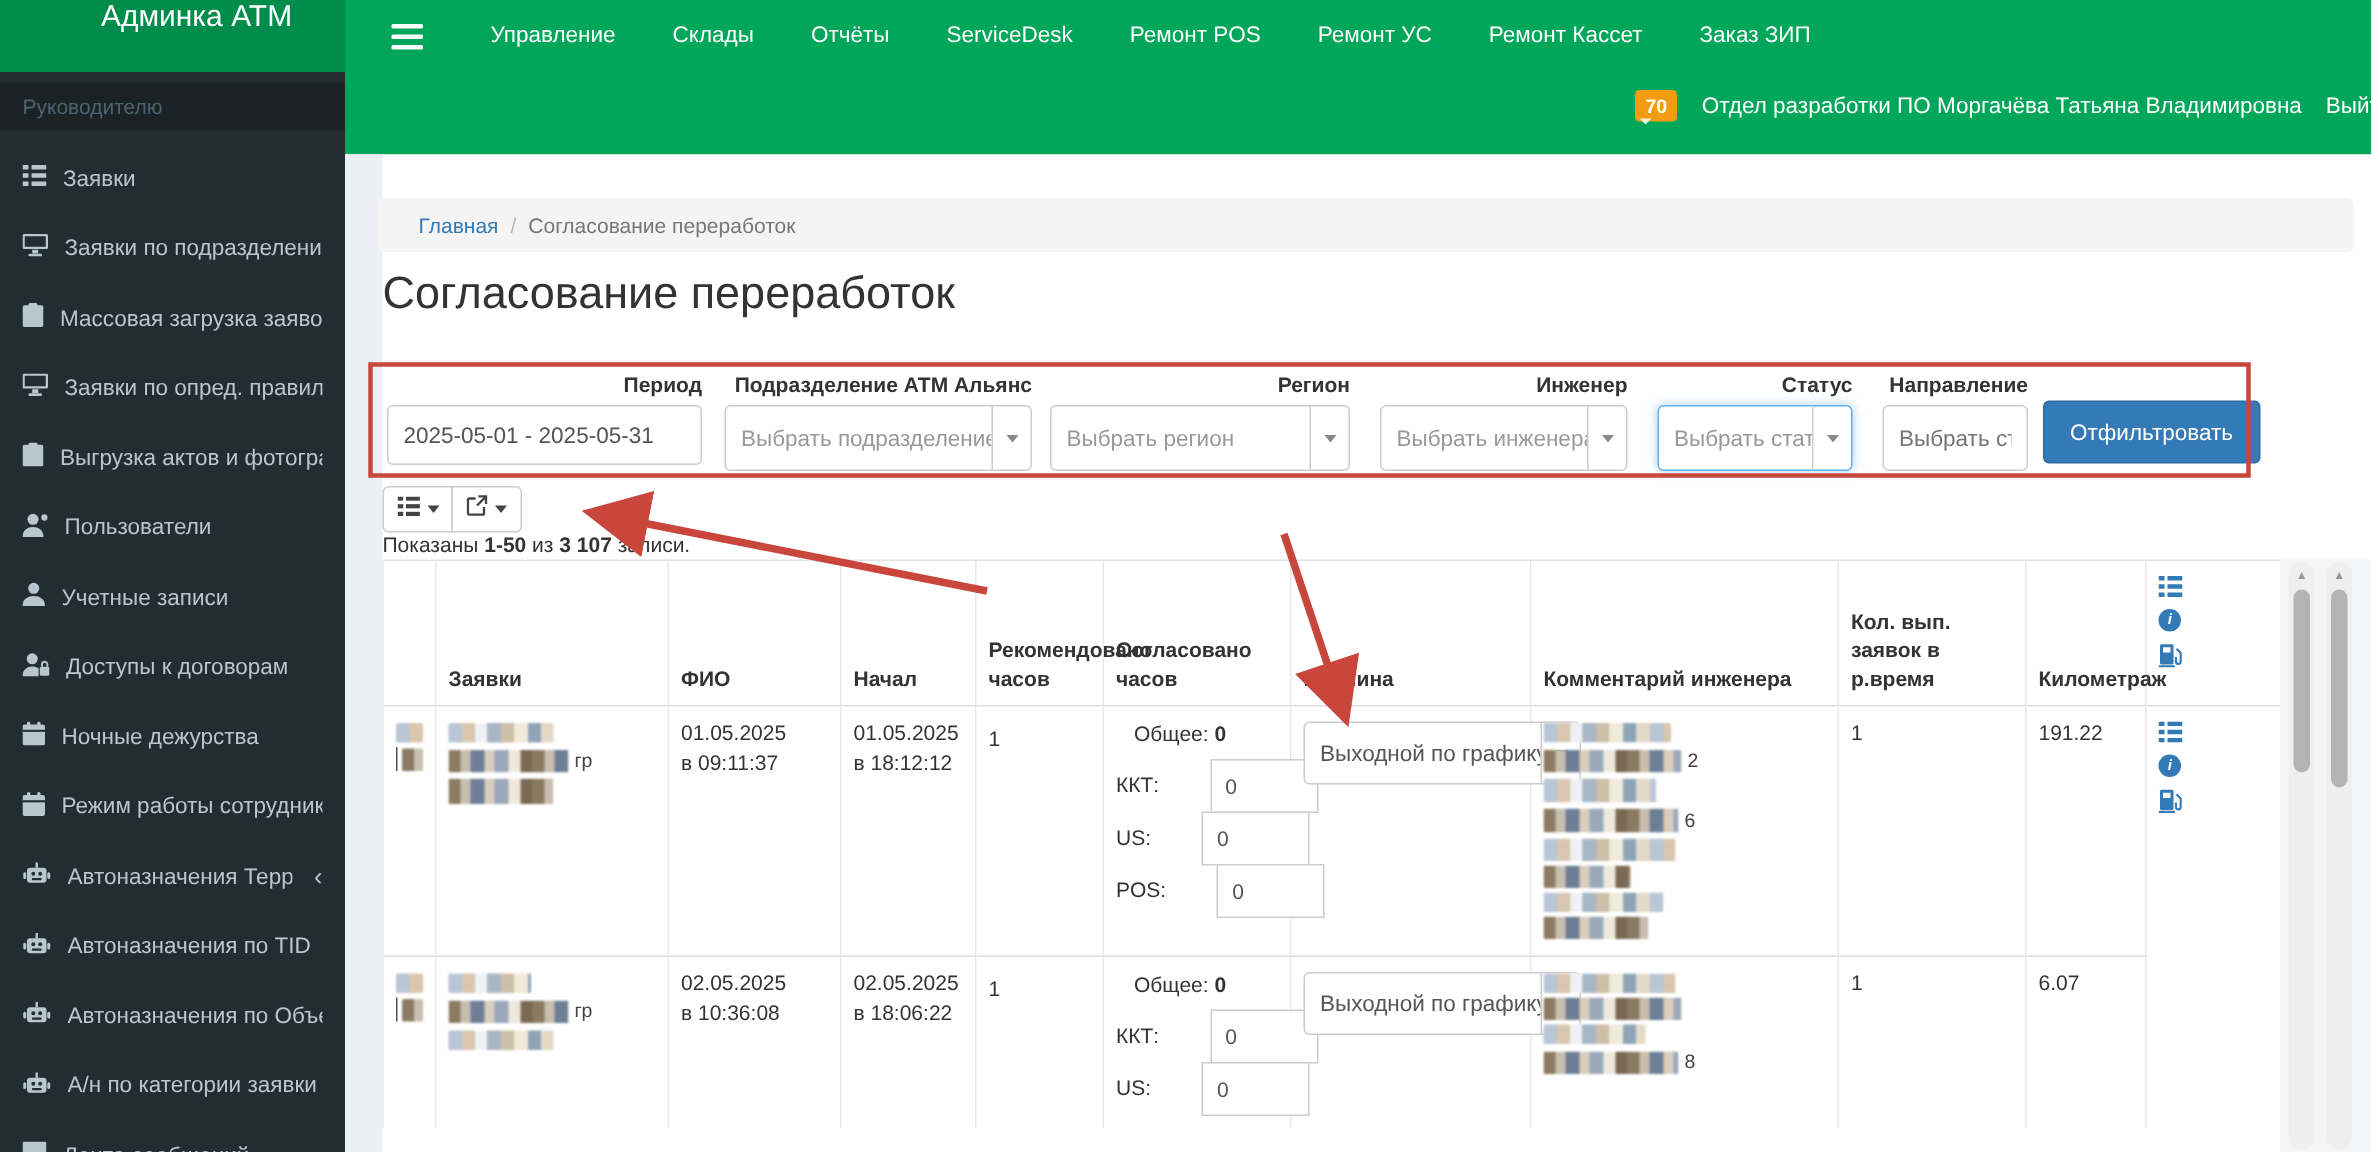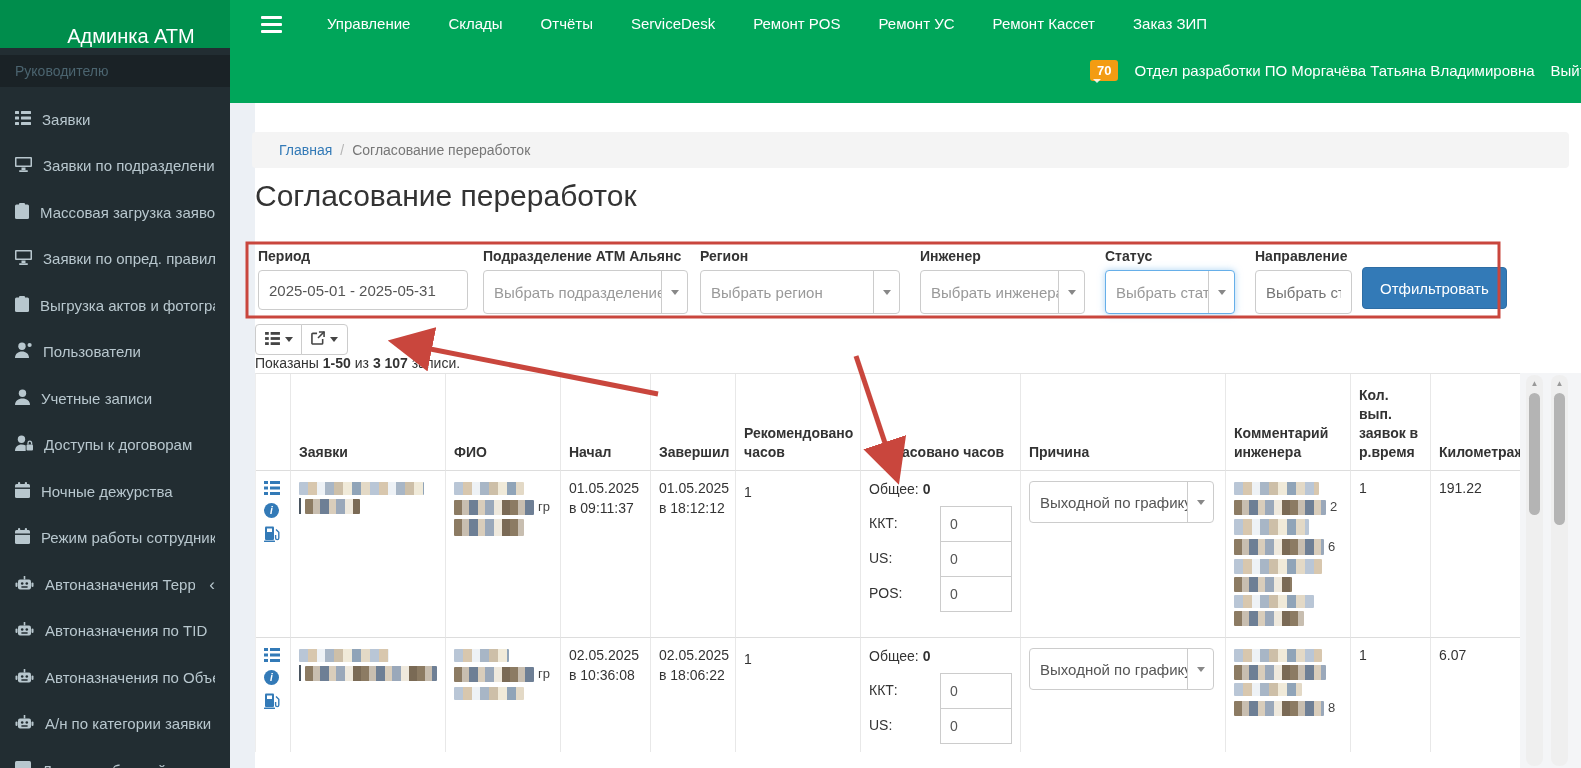--- a/index.html
+++ b/index.html
@@ -13,21 +13,21 @@
   .burger { width:21px; display:flex; flex-direction:column; gap:4px; margin-right:26px; cursor:pointer; }
   .burger i { display:block; height:3px; background:#fff; border-radius:1px; }
   .menu { display:flex; }
   .menu-item { padding:0 19px; font-size:15px; line-height:48px; cursor:pointer; white-space:nowrap; }
   .user-row { position:absolute; right:0; top:60px; display:flex; align-items:center; gap:16px; }
   .badge { position:relative; background:var(--badge,#f39c12); color:#fff; font-weight:bold; font-size:13px; padding:3px 7px; border-radius:3px; cursor:pointer; }
   .badge::after { content:""; position:absolute; left:3px; bottom:-6px; border:4px solid transparent; border-top-color:rgba(255,255,255,.85); }
   .user-name { font-size:15px; cursor:pointer; }
   .logout { font-size:15px; margin-right:-14px; white-space:nowrap; cursor:pointer; }
 
-  .logo { position:absolute; left:0; top:0; width:230px; height:48px; background:var(--logo,#008d4c); color:#fff; font-size:20px; display:flex; align-items:flex-end; justify-content:center; cursor:pointer;padding-left:32px; }
+  .logo { position:absolute; left:0; top:0; width:230px; height:48px; background:var(--logo,#008d4c); color:#fff; font-size:20px; display:flex; align-items:flex-start; justify-content:center; cursor:pointer;padding-left:32px; }
 
   
   .sidebar { position:absolute; left:0; top:48px; bottom:0; width:230px; background:var(--sidebar,#222d32); overflow:hidden; }
   .side-header { margin-top:7px; background:var(--sidebarHeaderBg,#1a2226); color:#4b646f; font-size:14px; padding:8px 15px; }
   .side-menu { margin-top:9px; }
   .side-item { display:flex; align-items:center; gap:11px; padding:0 15px; height:46.5px; color:var(--sidebarText,#b8c7ce); font-size:15px; cursor:pointer; }
   .side-item svg { flex:0 0 auto; }
   .side-item .lbl { white-space:nowrap; overflow:hidden; }
   .chev { margin-left:3px; font-size:17px; line-height:1; }
 
@@ -36,21 +36,21 @@
   .left-strip { position:absolute; left:0; top:0; width:25px; height:100%; background:var(--contentBg,#ecf0f5); }
   .breadcrumb { position:absolute; left:22px; right:12px; top:29px; height:36px; background:#f4f4f4; border-radius:4px; display:flex; align-items:center; padding:0 15px; font-size:14px; gap:8px; }
   .bc-home { color:var(--link,#337ab7); cursor:pointer;margin-left:12px; }
   .bc-sep { color:#b5b5b5; }
   .bc-cur { color:#777; }
   .page-title { position:absolute; left:25px; top:76px; font-size:30px; font-weight:400; color:#333; }
 
   
   .filters { position:absolute; left:0; top:140px; width:100%; height:82px; }
   .f-field { position:absolute; top:5px; }
-  .f-label { font-weight:bold; font-size:14px; color:#333; margin-bottom:6px; white-space:nowrap; }
+  .f-label { font-weight:bold; font-size:14px; color:#333; margin-bottom:6px; white-space:nowrap;text-align:right; }
   .tinput { border:1px solid #ccc; border-radius:4px; font-size:15px; color:#555; padding:8px 10px; background:#fff; font-family:inherit; }
   .selbox { border:1px solid #ccc; border-radius:4px; background:#fff; display:flex; align-items:stretch; height:44px; cursor:pointer; }
   .sel-text { flex:1; display:flex; align-items:center; padding:0 10px; color:#999; font-size:15px; white-space:nowrap; overflow:hidden; }
   .sel-text.selected { color:#555; }
   .sel-caret { width:26px; border-left:1px solid #ccc; display:flex; align-items:center; justify-content:center; }
   .caret { width:0; height:0; border-left:4px solid transparent; border-right:4px solid transparent; border-top:5px solid #888; }
   .selbox.focus { border-color:var(--focus,#66afe9); box-shadow:0 0 7px rgba(102,175,233,.55); }
   .filter-btn { position:absolute; left:1132px; top:24px; height:42px; padding:0 17px; background:var(--primary,#337ab7); border:1px solid var(--primaryBorder,#2e6da4); border-radius:4px; color:#fff; font-size:15px; cursor:pointer; font-family:inherit; }
 
   
@@ -74,21 +74,21 @@
   .info-dot { width:15px; height:15px; border-radius:50%; background:var(--link,#337ab7); color:#fff; font-size:10px; font-weight:bold; font-style:italic; display:flex; align-items:center; justify-content:center; line-height:15px !important; }
 
   .mline { display:flex; align-items:center; gap:4px; margin:3px 0; }
   .mz { display:inline-block; height:13px; border-radius:1px; filter:blur(.6px);
         background-image:linear-gradient(90deg,#b9c6d6 0 9px,#d8c7ae 9px 18px,#eef2f6 18px 26px,#a8b6c6 26px 35px,#cdbfa8 35px 44px,#f0ead9 44px 53px,#90a4b8 53px 62px,#e3d9c6 62px 71px);
         background-size:71px 100%; }
   .mz.t2 { background-image:linear-gradient(90deg,#8c7b63 0 8px,#c8beb0 8px 15px,#6e7f95 15px 24px,#d9cdbb 24px 31px,#9aa8ba 31px 40px,#efe9dd 40px 48px,#7a6a55 48px 56px); background-size:56px 100%; height:15px; }
   .vbar { display:inline-block; width:2px; height:16px; background:#4a5560; }
   .frag { font-size:13px; color:#444; }
 
-  .total-line { margin:1px 0 7px; }
+  .total-line { margin:1px 12px 7px; }
   .ap-row { display:flex; align-items:center; margin-top:-1px;gap:34px; }
   .ap-row .ap-lab { width:42px; font-size:14px; }
   .num-input { width:72px; height:36px; border:1px solid #ccc; padding:6px 9px; font-size:14px; color:#555; font-family:inherit; background:#fff; }
   .reason-box { width:185px; height:42px; margin-top:2px; }
 
   
   .gutter { position:absolute; left:1290px; right:0; top:270px; bottom:0; background:#f4f5f7; }
   .sbar { position:absolute; top:2px; bottom:2px; width:17px; background:#efefef; border-radius:8px; }
   .sbar .up { text-align:center; font-size:8px; color:#999; padding-top:4px; cursor:pointer; }
   .thumb { position:absolute; left:3px; width:11px; background:#b4b4b4; border-radius:6px; cursor:pointer; }
@@ -375,21 +375,20 @@
     </div>
 
     <div class="summary"><span>Показаны </span><b>1-50</b><span> из </span><b>3 107</b><span> записи.</span></div>
 
     <div class="grid">
 
       <div class="cell hcell"></div>
       <div class="cell hcell">Заявки</div>
       <div class="cell hcell">ФИО</div>
       <div class="cell hcell">Начал</div>
-      <div class="cell hcell">Завершил</div>
       <div class="cell hcell">Рекомендовано часов</div>
       <div class="cell hcell">Согласовано часов</div>
       <div class="cell hcell">Причина</div>
       <div class="cell hcell">Комментарий инженера</div>
       <div class="cell hcell">Кол. вып. заявок в р.время</div>
       <div class="cell hcell">Километраж</div>
 
       <div class="cell">
         <div class="acts">
           <span><svg width="16" height="14" viewBox="0 0 16 14" fill="currentColor">

